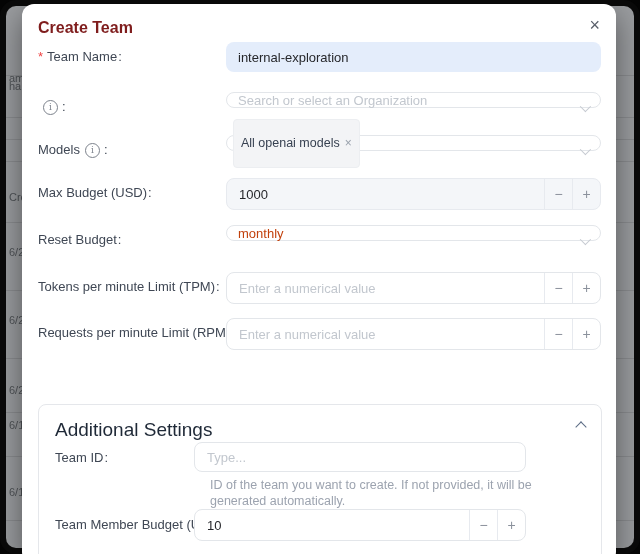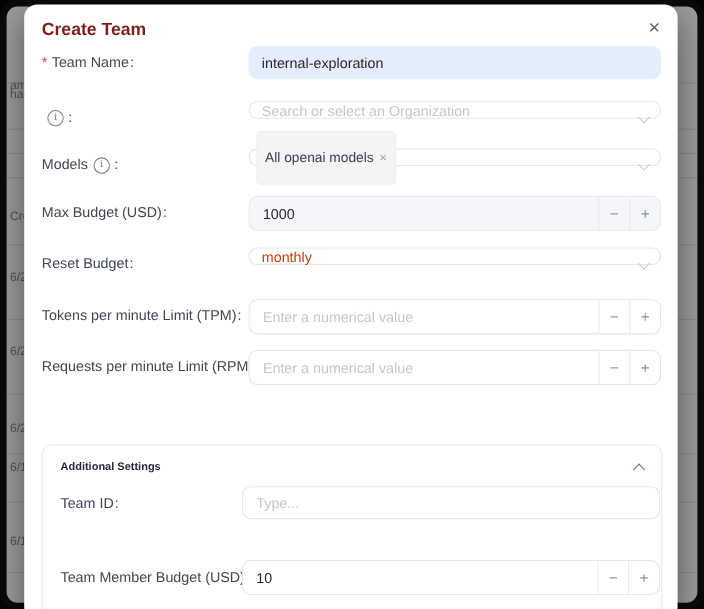--- a/index.html
+++ b/index.html
@@ -41,23 +41,23 @@
   .num{display:flex;align-items:stretch;height:30px;border:1px solid #e3e6ea;border-radius:8px;
     background:#fff;overflow:hidden;}
   .num.filled{background:#f4f6f9;border-color:#e7eaef;}
   .num input{flex:1;border:none;background:transparent;padding:0 12px;font-size:13px;color:#26272b;outline:none;
     min-width:0;font-family:"Liberation Sans","DejaVu Sans",sans-serif;}
   .num .step{width:27px;display:flex;align-items:center;justify-content:center;border-left:1px solid #e7eaef;
     color:#8b919c;font-size:14px;cursor:pointer;background:transparent;}
   
   .panel{position:absolute;left:16px;right:14px;top:400px;height:172px;border:1px solid #e5e7eb;
     border-radius:8px;background:#fff;box-sizing:border-box;}
-  .panel-title{position:absolute;left:16px;top:14px;font-size:10px;font-weight:700;color:#1f2937;}
+  .panel-title{position:absolute;left:16px;top:14px;font-size:19px;font-weight:400;color:#1f2937;}
   .p-label{position:absolute;left:16px;font-size:13px;color:#3f4754;display:flex;align-items:center;height:30px;}
-  .p-ctrl{position:absolute;left:181px;width:380px;height:30px;box-sizing:border-box;}
+  .p-ctrl{position:absolute;left:155px;width:332px;height:30px;box-sizing:border-box;}
   .p-input{width:100%;height:30px;box-sizing:border-box;border:1px solid #e3e6ea;border-radius:8px;
     background:#fff;padding:0 12px;font-size:13px;color:#26272b;outline:none;
     font-family:"Liberation Sans","DejaVu Sans",sans-serif;}
   .p-input::placeholder,.num input::placeholder,.text-input::placeholder{color:#c2c7ce;}
   .help{position:absolute;left:171px;width:380px;font-size:12.5px;line-height:16px;color:#9ca3af;}
 </style>
 </head>
 <body>
 
 <div class="screen">
@@ -186,20 +186,21 @@
       <div class="panel-title">Additional Settings</div>
       <span class="chev-up"></span>
 
       <div class="p-label" style="top:37px">
         <span>Team ID</span>
           <span class="colon">:</span>
       </div>
       <div class="p-ctrl" style="top:37px">
         <input class="p-input" placeholder="Type..." style="">
       </div>
+      <div class="help" style="top:72px">ID of the team you want to create. If not provided, it will be generated automatically.</div>
 
       <div class="p-label" style="top:104px">
         <span>Team Member Budget (USD)</span>
         <span class="circle-ic">?</span>
         <span class="colon">:</span>
       </div>
       <div class="p-ctrl" style="top:104px">
         <div class="num">
           <input value="10" style="">
           <span class="step">−</span>

